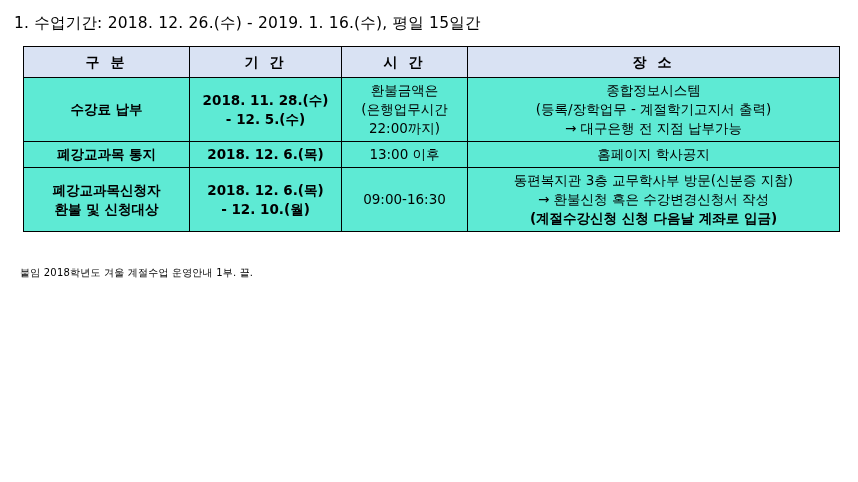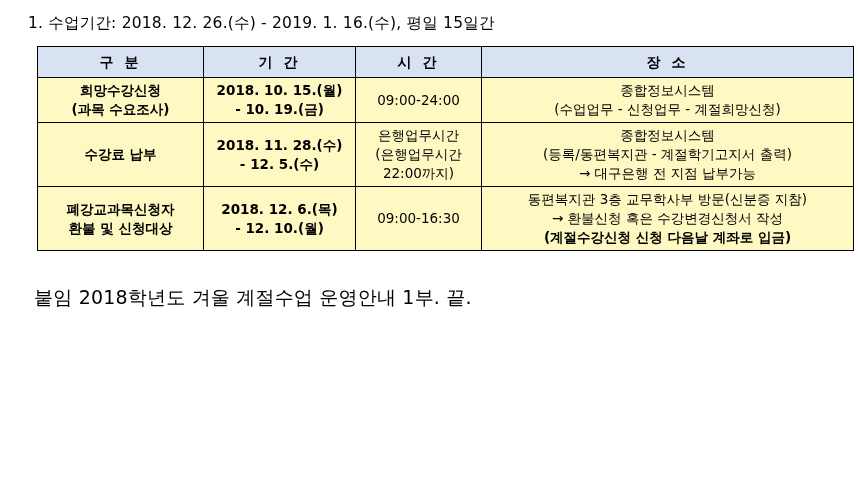--- a/index.html
+++ b/index.html
@@ -12,37 +12,37 @@
     background: #ffffff;
     font-family: "DejaVu Sans", "Liberation Sans", sans-serif;
     color: #000000;
     overflow: hidden;
   }
   .page {
     position: relative;
     width: 858px;
     height: 428px;
     box-sizing: border-box;
-    padding: 6px 14px 0 28px;
+    padding: 6px 14px 0 14px;
   }
   .intro-line {
     font-size: 15.5px;
     line-height: 30px;
     letter-spacing: 0.2px;
     white-space: nowrap;
   }
   .intro-line.first { padding-top: 2px; }
 
   table.schedule {
     border-collapse: collapse;
     table-layout: fixed;
     margin-top: 8px;
     margin-left: 9px;
     width: 816px;
-    background: #fef9c3;
+    background: #5eead4;
   }
   table.schedule td, table.schedule th {
     border: 1px solid #000000;
     padding: 3px 4px;
     text-align: center;
     vertical-align: middle;
     font-size: 13.5px;
     line-height: 19px;
   }
   table.schedule thead th {
@@ -70,21 +70,21 @@
   }
   td.cell-place {
     font-size: 13.5px;
   }
   .line { display: block; white-space: nowrap; }
   .line.b { font-weight: bold; }
 
   .footer-note {
     margin-top: 34px;
     margin-left: 6px;
-    font-size: 19px;
+    font-size: 10px;
     letter-spacing: 0.2px;
     white-space: nowrap;
   }
 </style>
 </head>
 <body>
 
 <div class="page">
 
   <div class="intro-line first">1. 수업기간: 2018. 12. 26.(수) - 2019. 1. 16.(수), 평일 15일간</div>
@@ -100,52 +100,49 @@
       <tr>
         <th>구 분</th>
         <th>기 간</th>
         <th>시 간</th>
         <th>장 소</th>
       </tr>
     </thead>
     <tbody>
       <tr>
         <td class="cell-div">
-          <span class="line">희망수강신청</span>
-          <span class="line">(과목 수요조사)</span>
-        </td>
-        <td class="cell-period">
-          <span class="line">2018. 10. 15.(월)</span>
-          <span class="line">- 10. 19.(금)</span>
-        </td>
-        <td class="cell-time">
-          <span class="line">09:00-24:00</span>
-        </td>
-        <td class="cell-place">
-          <span class="line">종합정보시스템</span>
-          <span class="line">(수업업무 - 신청업무 - 계절희망신청)</span>
-        </td>
-      </tr>
-      <tr>
-        <td class="cell-div">
           <span class="line">수강료 납부</span>
         </td>
         <td class="cell-period">
           <span class="line">2018. 11. 28.(수)</span>
           <span class="line">- 12. 5.(수)</span>
         </td>
         <td class="cell-time">
-          <span class="line">은행업무시간</span>
+          <span class="line">환불금액은</span>
           <span class="line">(은행업무시간</span>
           <span class="line">22:00까지)</span>
         </td>
         <td class="cell-place">
           <span class="line">종합정보시스템</span>
-          <span class="line">(등록/동편복지관 - 계절학기고지서 출력)</span>
+          <span class="line">(등록/장학업무 - 계절학기고지서 출력)</span>
           <span class="line">→ 대구은행 전 지점 납부가능</span>
+        </td>
+      </tr>
+      <tr>
+        <td class="cell-div">
+          <span class="line">폐강교과목 통지</span>
+        </td>
+        <td class="cell-period">
+          <span class="line">2018. 12. 6.(목)</span>
+        </td>
+        <td class="cell-time">
+          <span class="line">13:00 이후</span>
+        </td>
+        <td class="cell-place">
+          <span class="line">홈페이지 학사공지</span>
         </td>
       </tr>
       <tr>
         <td class="cell-div">
           <span class="line">폐강교과목신청자</span>
           <span class="line">환불 및 신청대상</span>
         </td>
         <td class="cell-period">
           <span class="line">2018. 12. 6.(목)</span>
           <span class="line">- 12. 10.(월)</span>

